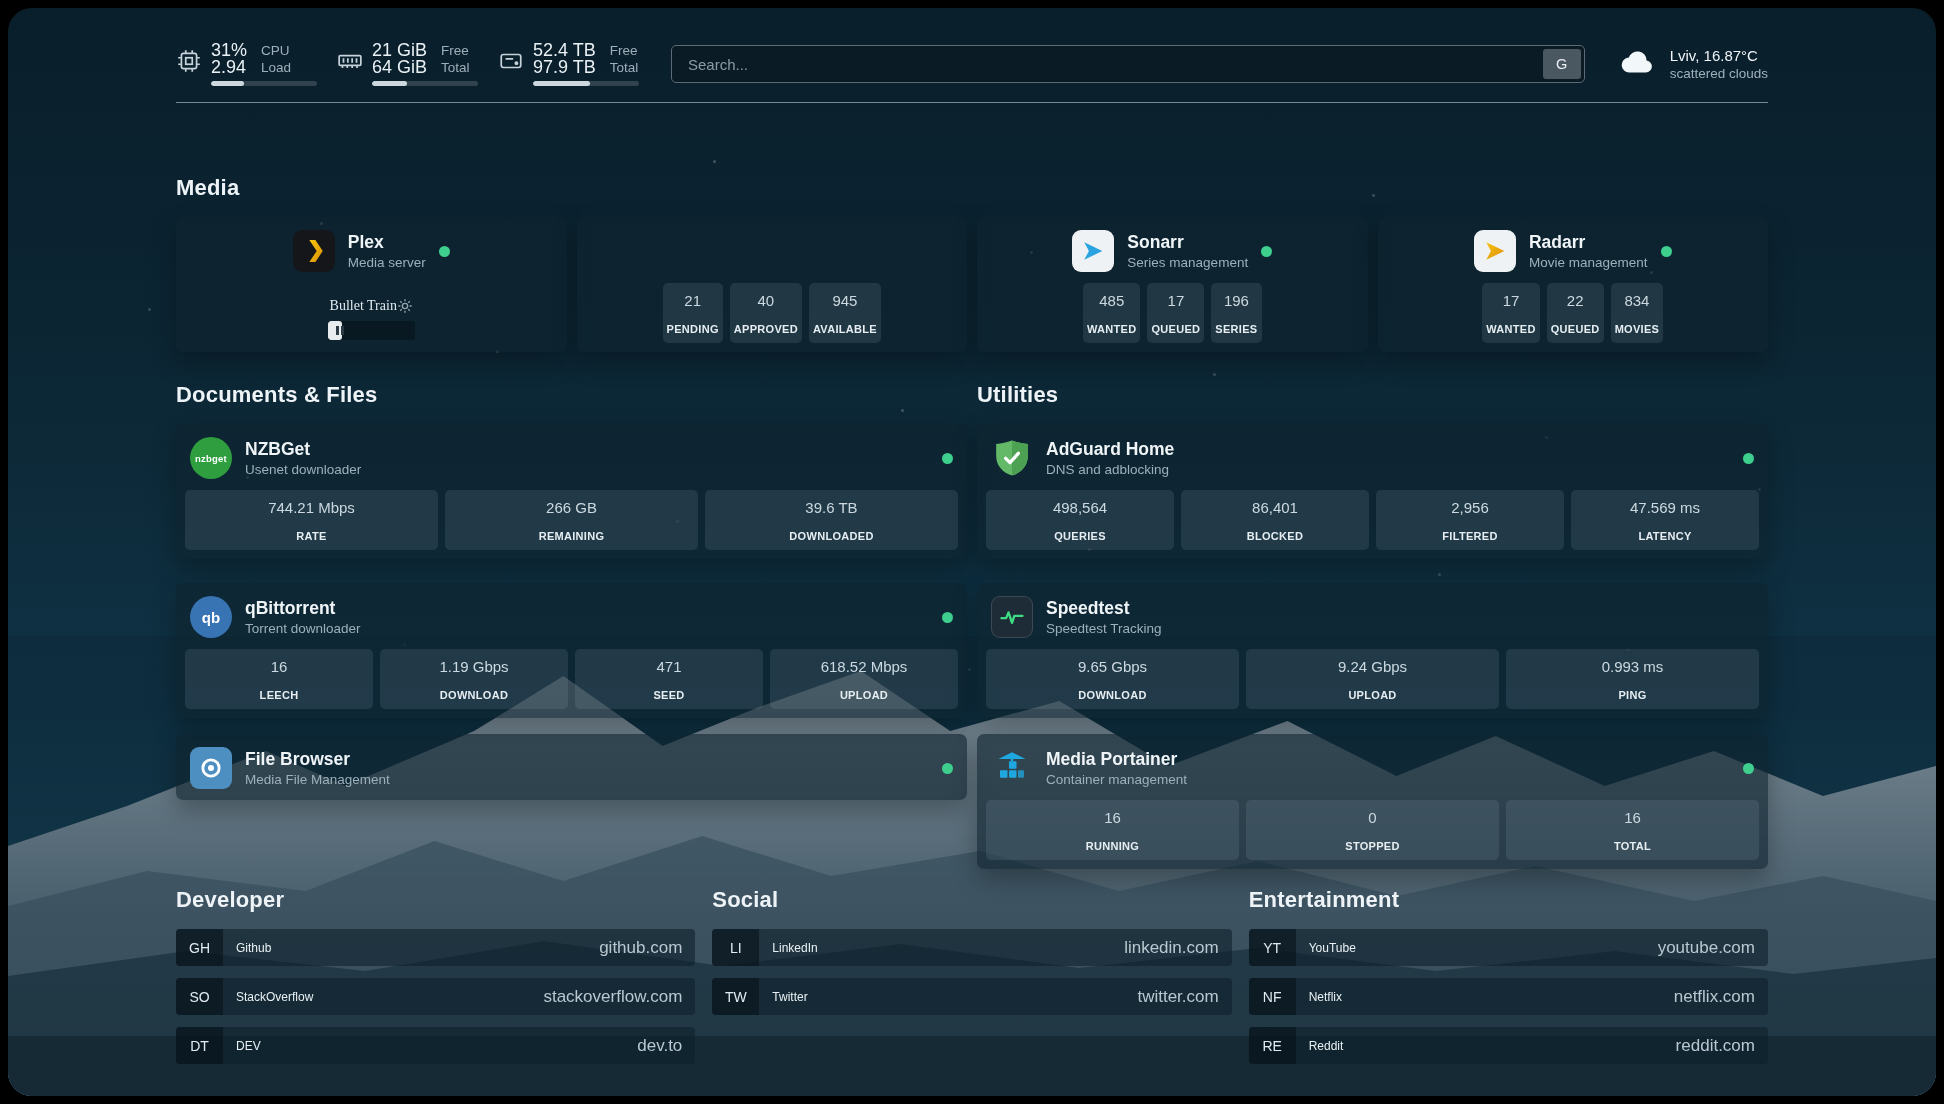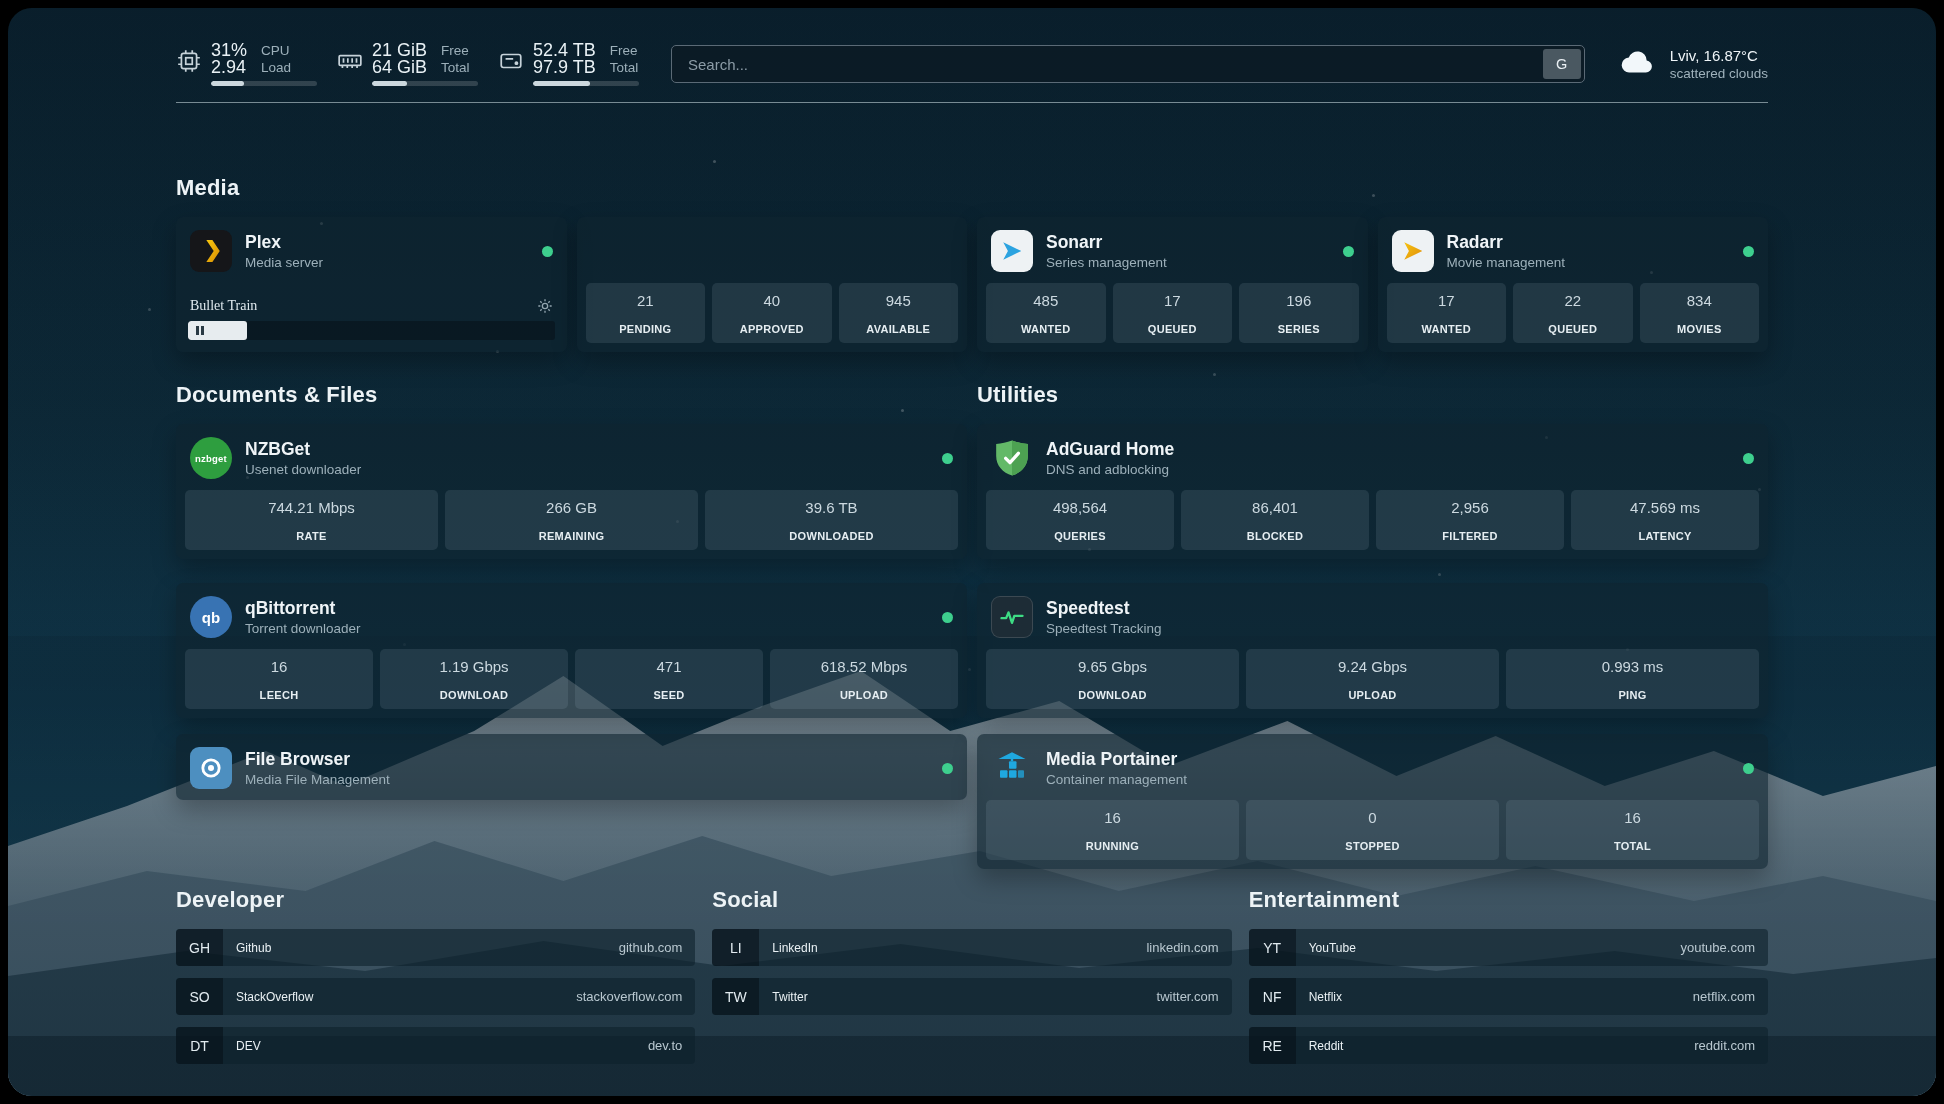--- a/index.html
+++ b/index.html
@@ -47,21 +47,21 @@
   .wloc { font-size:15px; color:#eff5f8; }
   .wcond { font-size:13.5px; color:#9fb2bc; margin-top:2px; }
 
   .divider { height:1px; background:rgba(212,227,234,0.55); margin-top:16px; }
 
   
   .sec-title { font-size:22px; font-weight:700; color:#edf3f6; letter-spacing:.2px; }
   .mt-media { margin-top:72px; margin-bottom:16px; }
 
   .grid4 { display:grid; grid-template-columns:repeat(4,1fr); gap:10px; }
-  .card { background:rgba(14,36,47,0.62); border-radius:7px; box-shadow:0 10px 24px rgba(0,0,0,0.28); }
+  .card { background:rgba(14,36,47,0.62); border-radius:7px; box-shadow:0 10px 24px rgba(0,0,0,0.28);align-items:center; }
   .grid4 .card { min-height:128px; display:flex; flex-direction:column; }
   .chead { display:flex; align-items:center; gap:13px; padding:13px 14px 11px; }
   .appicon { width:42px; height:42px; border-radius:9px; display:flex; align-items:center; justify-content:center;
              flex:0 0 auto; overflow:hidden; }
   .appicon.round { border-radius:50%; }
   .appicon svg { width:28px; height:28px; }
   .cname { font-size:17.5px; font-weight:600; color:#eff4f7; }
   .csub { font-size:13.5px; color:#9db0ba; margin-top:2px; }
   .dot { width:11px; height:11px; border-radius:50%; background:#3ecf8e; margin-left:auto; flex:0 0 auto; }
 
@@ -89,21 +89,21 @@
   .mb16 { margin-bottom:16px; }
 
   
   .threecol { display:grid; grid-template-columns:repeat(3,1fr); column-gap:17px; margin-top:18px; }
   .threecol .sec-title { margin-bottom:16px; }
   .bookmark { display:flex; align-items:center; height:37px; background:rgba(13,33,43,0.6); border-radius:4px;
               overflow:hidden; margin-bottom:12px; cursor:pointer; }
   .babbr { width:47px; align-self:stretch; background:rgba(5,15,21,0.55); color:#e2ebf0; font-size:14px;
            display:flex; align-items:center; justify-content:center; flex:0 0 auto; }
   .bname { margin-left:13px; font-size:12px; color:#eaf1f4; }
-  .burl { margin-left:auto; margin-right:13px; font-size:13px; color:#b9c8d0; }
+  .burl { margin-left:auto; margin-right:13px; font-size:17px; color:#b9c8d0; }
 
   
   .ic-plex { background:#151619; }
   .ic-overseerr { background:radial-gradient(circle at 32% 30%, #7a86f0, #43419e); }
   .ic-sonarr, .ic-radarr { background:#eef2f4; }
   .ic-nzbget { background:#2e9e3f; }
   .ic-nzbget span { color:#fff; font-size:9.5px; font-weight:700; letter-spacing:.2px; }
   .ic-qbittorrent { background:#3873b3; }
   .ic-qbittorrent span { color:#fff; font-size:15px; font-weight:700; }
   .ic-filebrowser { background:#4d8fc0; }

